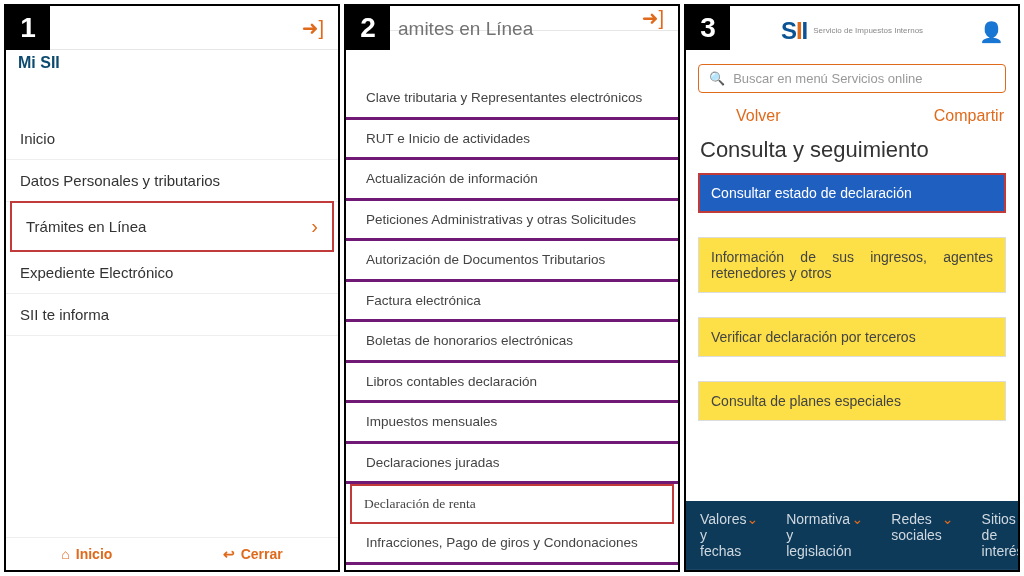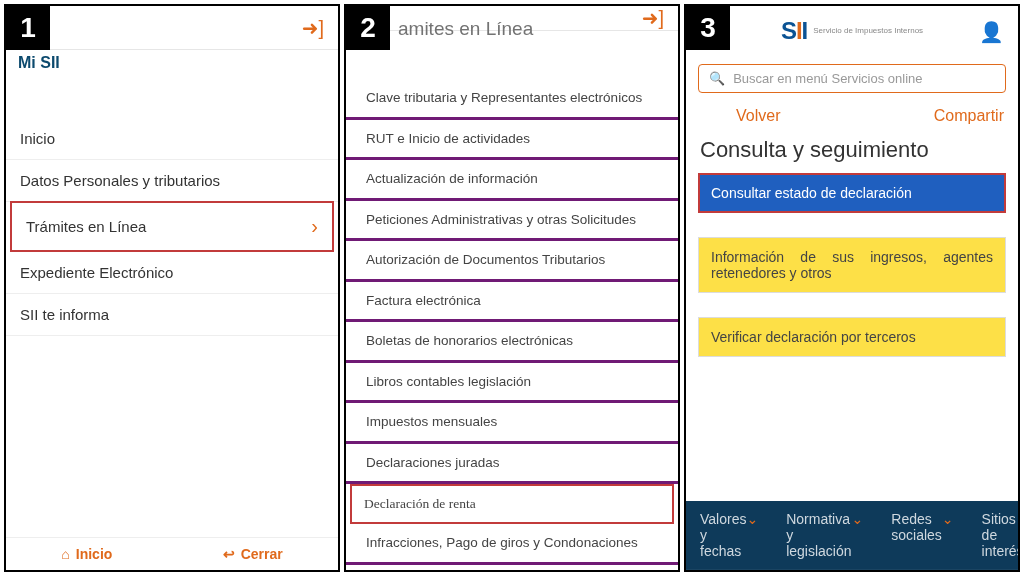--- a/index.html
+++ b/index.html
@@ -246,21 +246,21 @@
   </div>
   <div class="p2-title">amites en Línea</div>
   <div class="menu2" id="menu2">
       <div class="mi">Clave tributaria y Representantes electrónicos</div>
       <div class="mi">RUT e Inicio de actividades</div>
       <div class="mi">Actualización de información</div>
       <div class="mi">Peticiones Administrativas y otras Solicitudes</div>
       <div class="mi">Autorización de Documentos Tributarios</div>
       <div class="mi">Factura electrónica</div>
       <div class="mi">Boletas de honorarios electrónicas</div>
-      <div class="mi">Libros contables legislación</div>
+      <div class="mi">Libros contables declaración</div>
       <div class="mi">Impuestos mensuales</div>
       <div class="mi">Declaraciones juradas</div>
       <div class="mi highlight">Declaración de renta</div>
       <div class="mi">Infracciones, Pago de giros y Condonaciones</div>
       <div class="mi">Término de giro</div>
     </div>
 
 </div>
 
 <div class="panel">
@@ -280,20 +280,21 @@
   </div>
   <div class="row-links">
     <span>Volver</span>
     <span>Compartir</span>
   </div>
   <div class="page-title">Consulta y seguimiento</div>
   <div class="card-list" id="cards3">
       <div class="card active">Consultar estado de declaración</div>
       <div class="card justify">Información de sus ingresos, agentes retenedores y otros</div>
       <div class="card">Verificar declaración por terceros</div>
+      <div class="card">Consulta de planes especiales</div>
     </div>
   <div class="dark-footer" id="footer3">
       <div class="df-row">
         <span>Valores y fechas</span>
         <span class="chev">⌄</span>
       </div>
       <div class="df-row">
         <span>Normativa y legislación</span>
         <span class="chev">⌄</span>
       </div>

